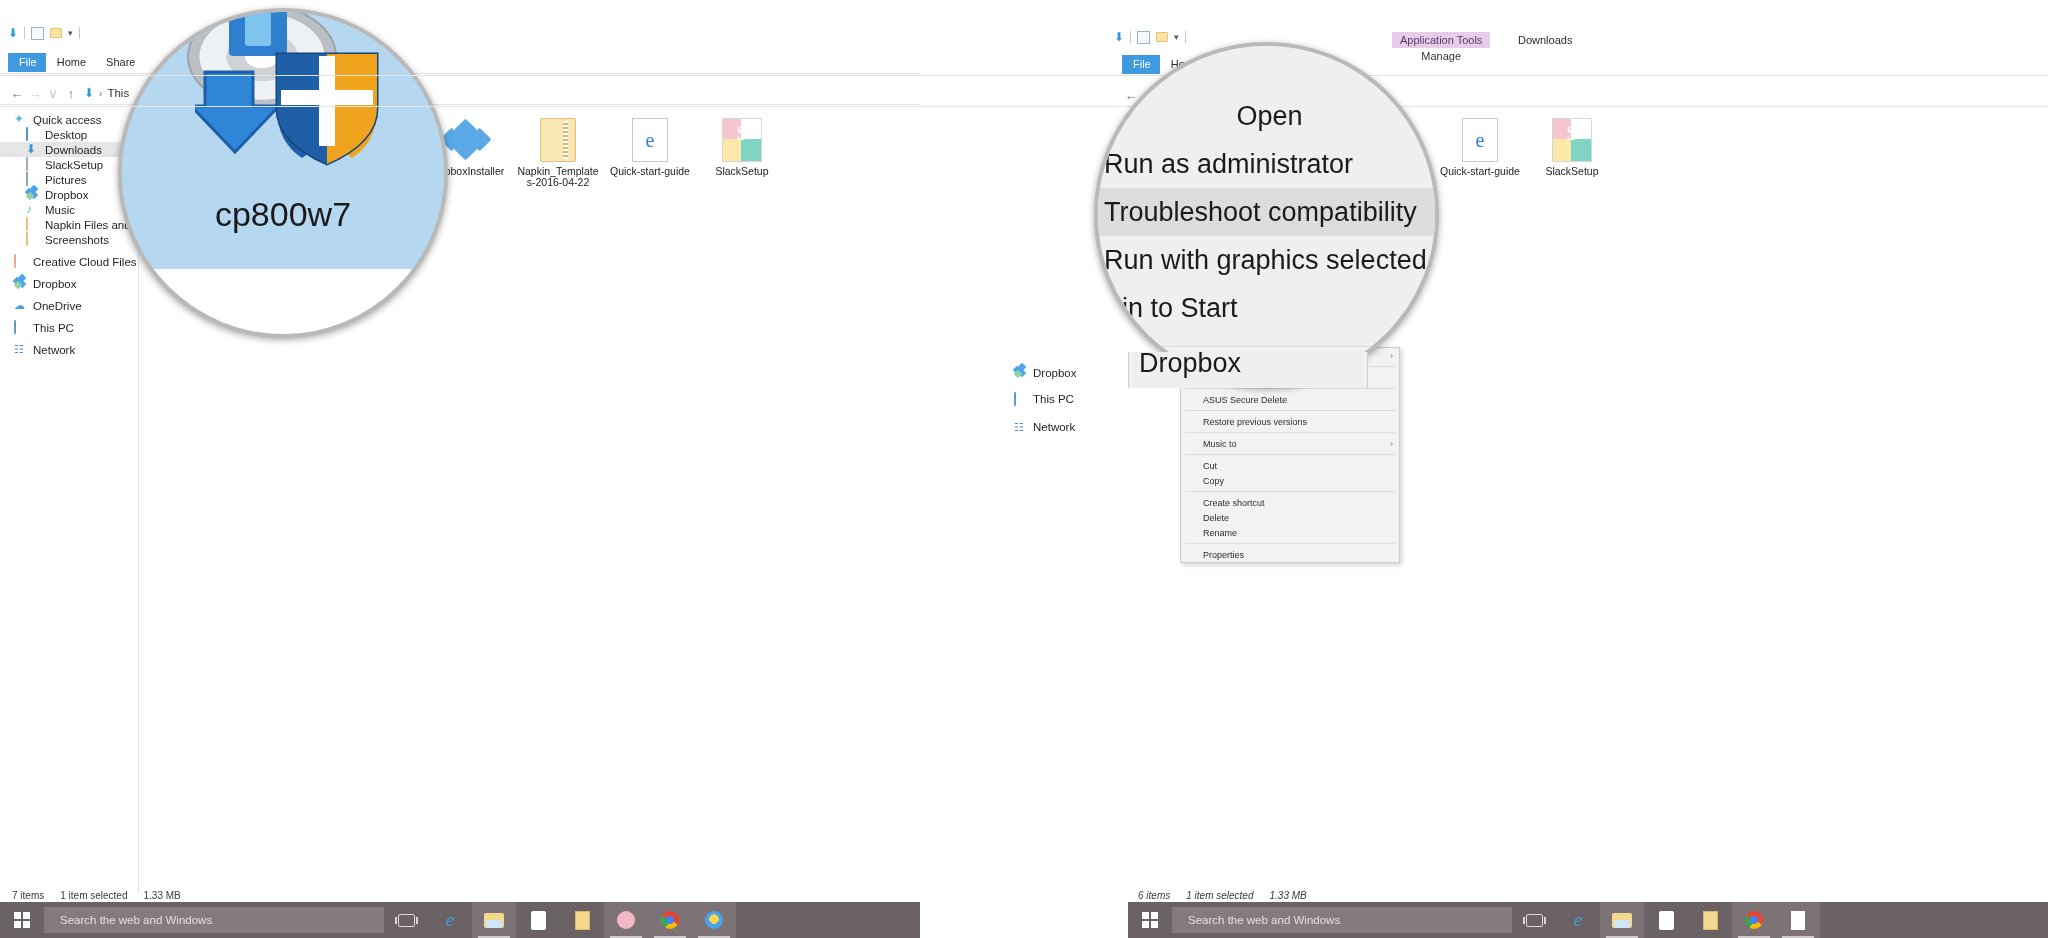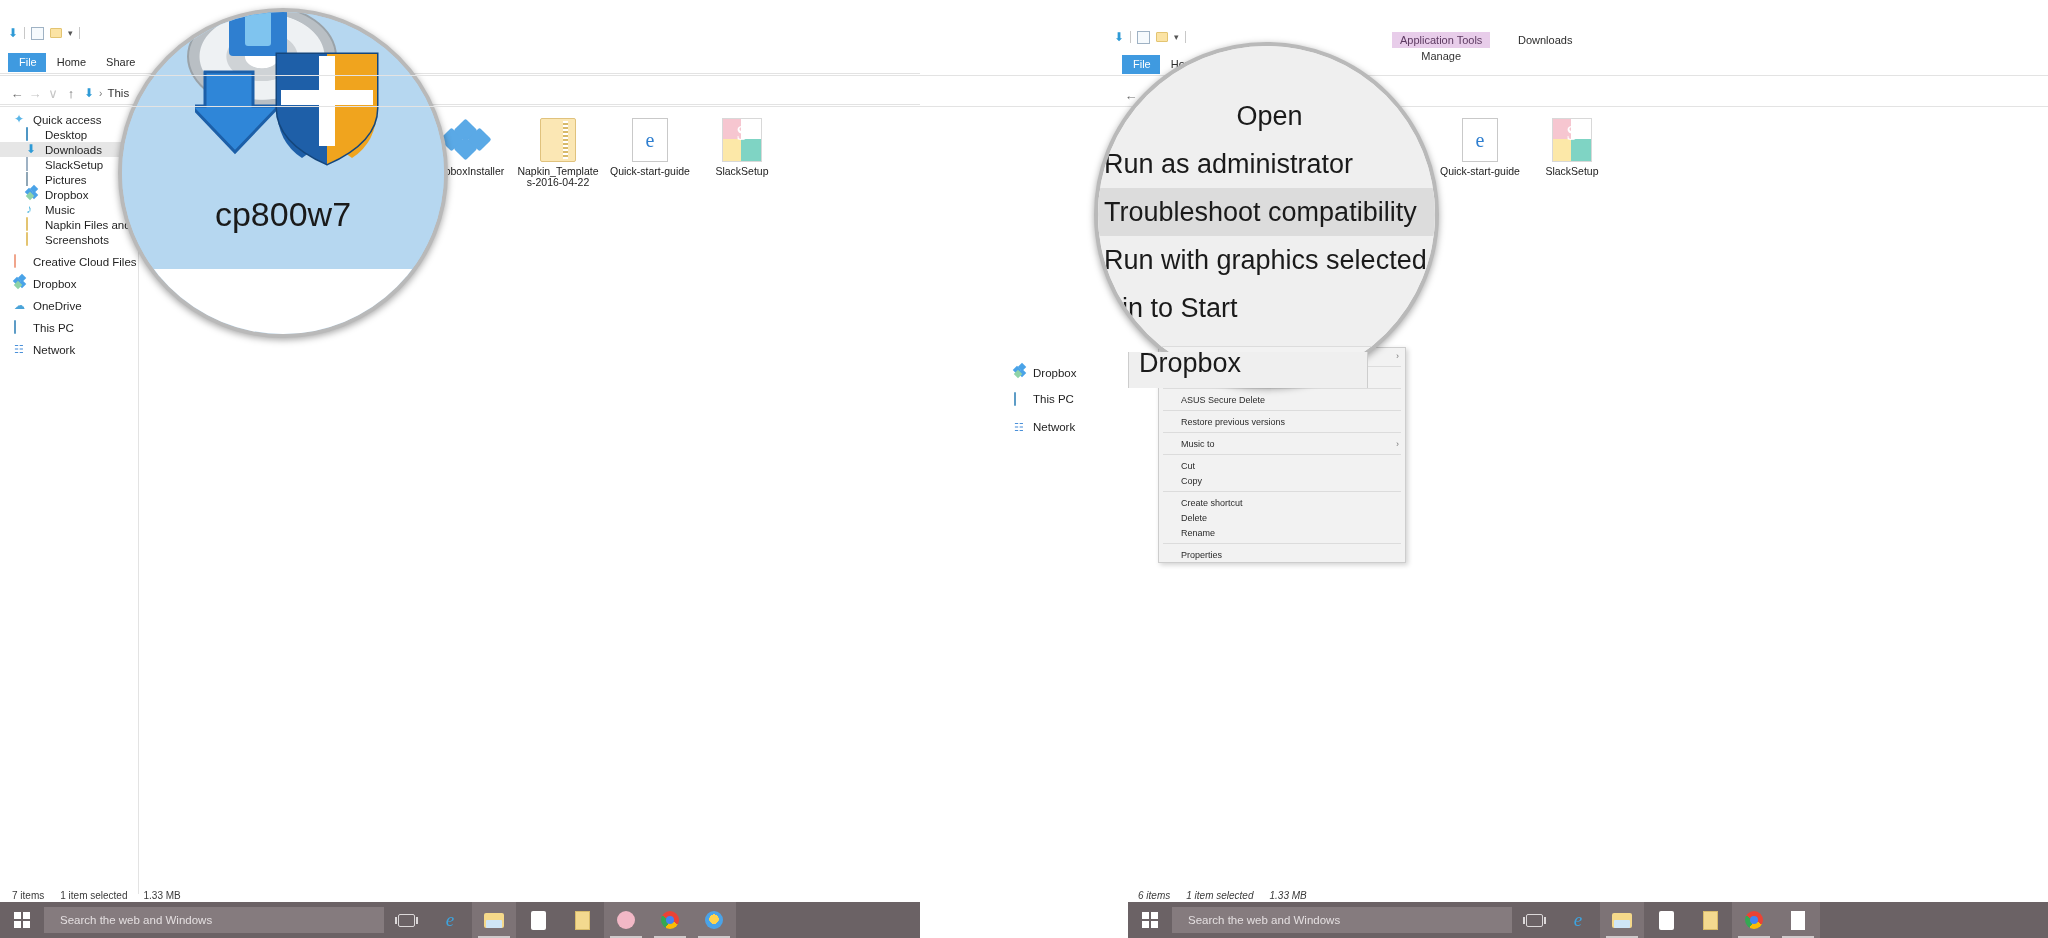--- a/index.html
+++ b/index.html
@@ -406,21 +406,21 @@
               <span class="q2"></span>
               <span class="q3"></span>
               <span class="q4"></span>
               <span class="s">S</span>
           </div>
         </div>
         <span class="fname">SlackSetup</span>
       </div>
     </div>
 
-    <div class="cmenu" style="left:30px; top:347px; width:248px;">
+    <div class="cmenu" style="left:52px; top:347px; width:220px;">
       <div class="cm-item">
         <span>Dropbox</span>
         <span class="chev">›</span>
       </div>
       <div class="cm-sep"></div>
       <div class="cm-item">
         <span>Pin to taskbar</span>
       </div>
       <div class="cm-sep"></div>
       <div class="cm-item">

